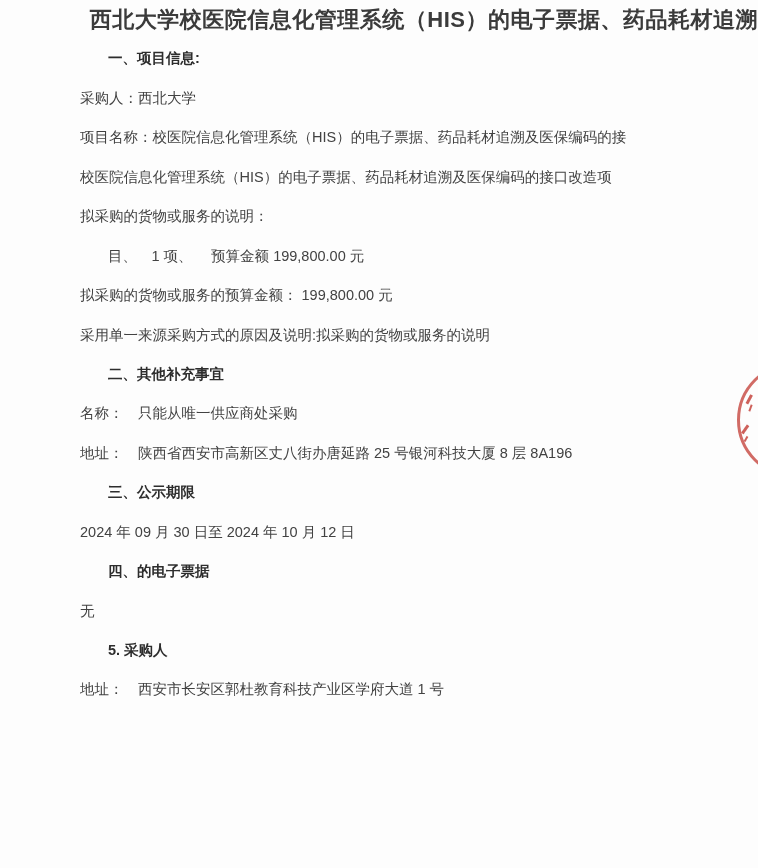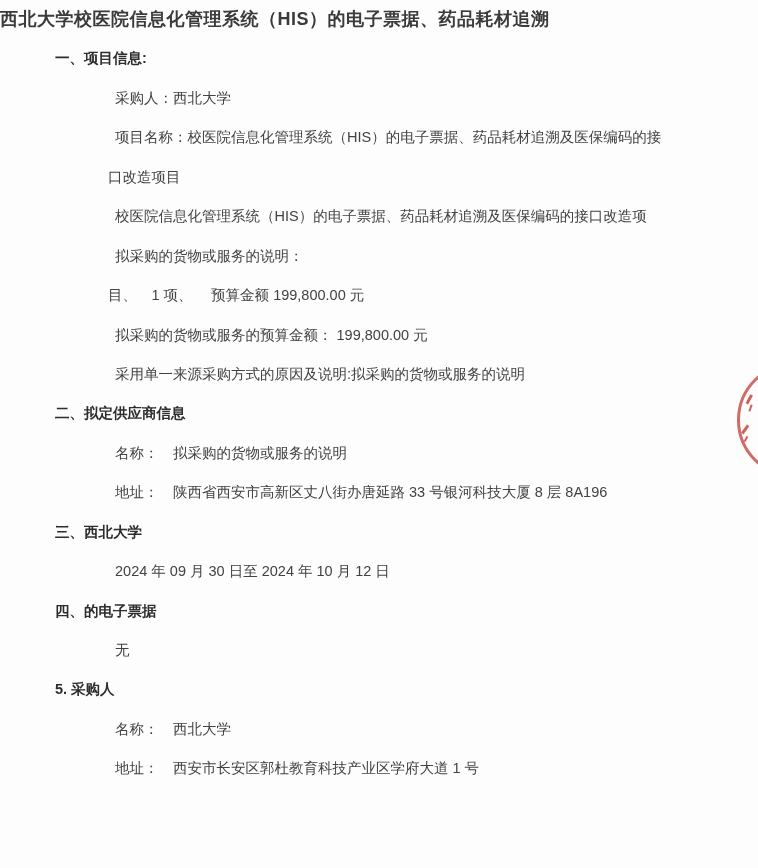--- a/index.html
+++ b/index.html
@@ -16,34 +16,34 @@
     font-family: "Liberation Sans", "DejaVu Sans", sans-serif;
   }
   .line {
     height: 39.45px;
     line-height: 39.45px;
     white-space: pre;
     font-size: 14.5px;
     color: #424242;
   }
   .line.title {
-    text-align: left;
+    text-align: right;
     font-weight: bold;
-    font-size: 18px;
+    font-size: 22px;
     color: #3b3b3b;
     letter-spacing: 0.5px;
   }
   .line.heading {
-    padding-left: 55px;
+    padding-left: 108px;
     font-weight: bold;
     font-size: 14.5px;
     color: #2d2d2d;
   }
   .line.body-indent {
-    padding-left: 115px;
+    padding-left: 80px;
   }
   .line.body-flush {
     padding-left: 108px;
   }
   
   .seal-ring {
     position: absolute;
     top: 362px;
     left: 737px;
     width: 116px;
@@ -65,35 +65,33 @@
 </style>
 </head>
 <body>
 
 <div class="page">
   <div id="doc-lines">
       <div class="line title">西北大学校医院信息化管理系统（HIS）的电子票据、药品耗材追溯</div>
       <div class="line heading">一、项目信息:</div>
       <div class="line body-indent">采购人：西北大学</div>
       <div class="line body-indent">项目名称：校医院信息化管理系统（HIS）的电子票据、药品耗材追溯及医保编码的接</div>
-      <div class="line body-flush">口改造项目</div>
       <div class="line body-indent">校医院信息化管理系统（HIS）的电子票据、药品耗材追溯及医保编码的接口改造项</div>
       <div class="line body-indent">拟采购的货物或服务的说明：</div>
       <div class="line body-flush">目、　1 项、　 预算金额 199,800.00 元</div>
       <div class="line body-indent">拟采购的货物或服务的预算金额： 199,800.00 元</div>
       <div class="line body-indent">采用单一来源采购方式的原因及说明:拟采购的货物或服务的说明</div>
-      <div class="line heading">二、拟定供应商信息</div>
-      <div class="line body-indent">名称：　拟采购的货物或服务的说明</div>
-      <div class="line body-indent">地址：　陕西省西安市高新区丈八街办唐延路 33 号银河科技大厦 8 层 8A196</div>
-      <div class="line heading">三、西北大学</div>
+      <div class="line heading">二、其他补充事宜</div>
+      <div class="line body-indent">名称：　只能从唯一供应商处采购</div>
+      <div class="line body-indent">地址：　陕西省西安市高新区丈八街办唐延路 25 号银河科技大厦 8 层 8A196</div>
+      <div class="line heading">三、公示期限</div>
       <div class="line body-indent">2024 年 09 月 30 日至 2024 年 10 月 12 日</div>
       <div class="line heading">四、的电子票据</div>
       <div class="line body-indent">无</div>
       <div class="line heading">5. 采购人</div>
-      <div class="line body-indent">名称：　西北大学</div>
       <div class="line body-indent">地址：　西安市长安区郭杜教育科技产业区学府大道 1 号</div>
     </div>
 
   <div class="seal-ring"></div>
   <span class="seal-mark m1"></span>
   <span class="seal-mark m2"></span>
   <span class="seal-mark m3"></span>
   <span class="seal-mark m4"></span>
 </div>
 

